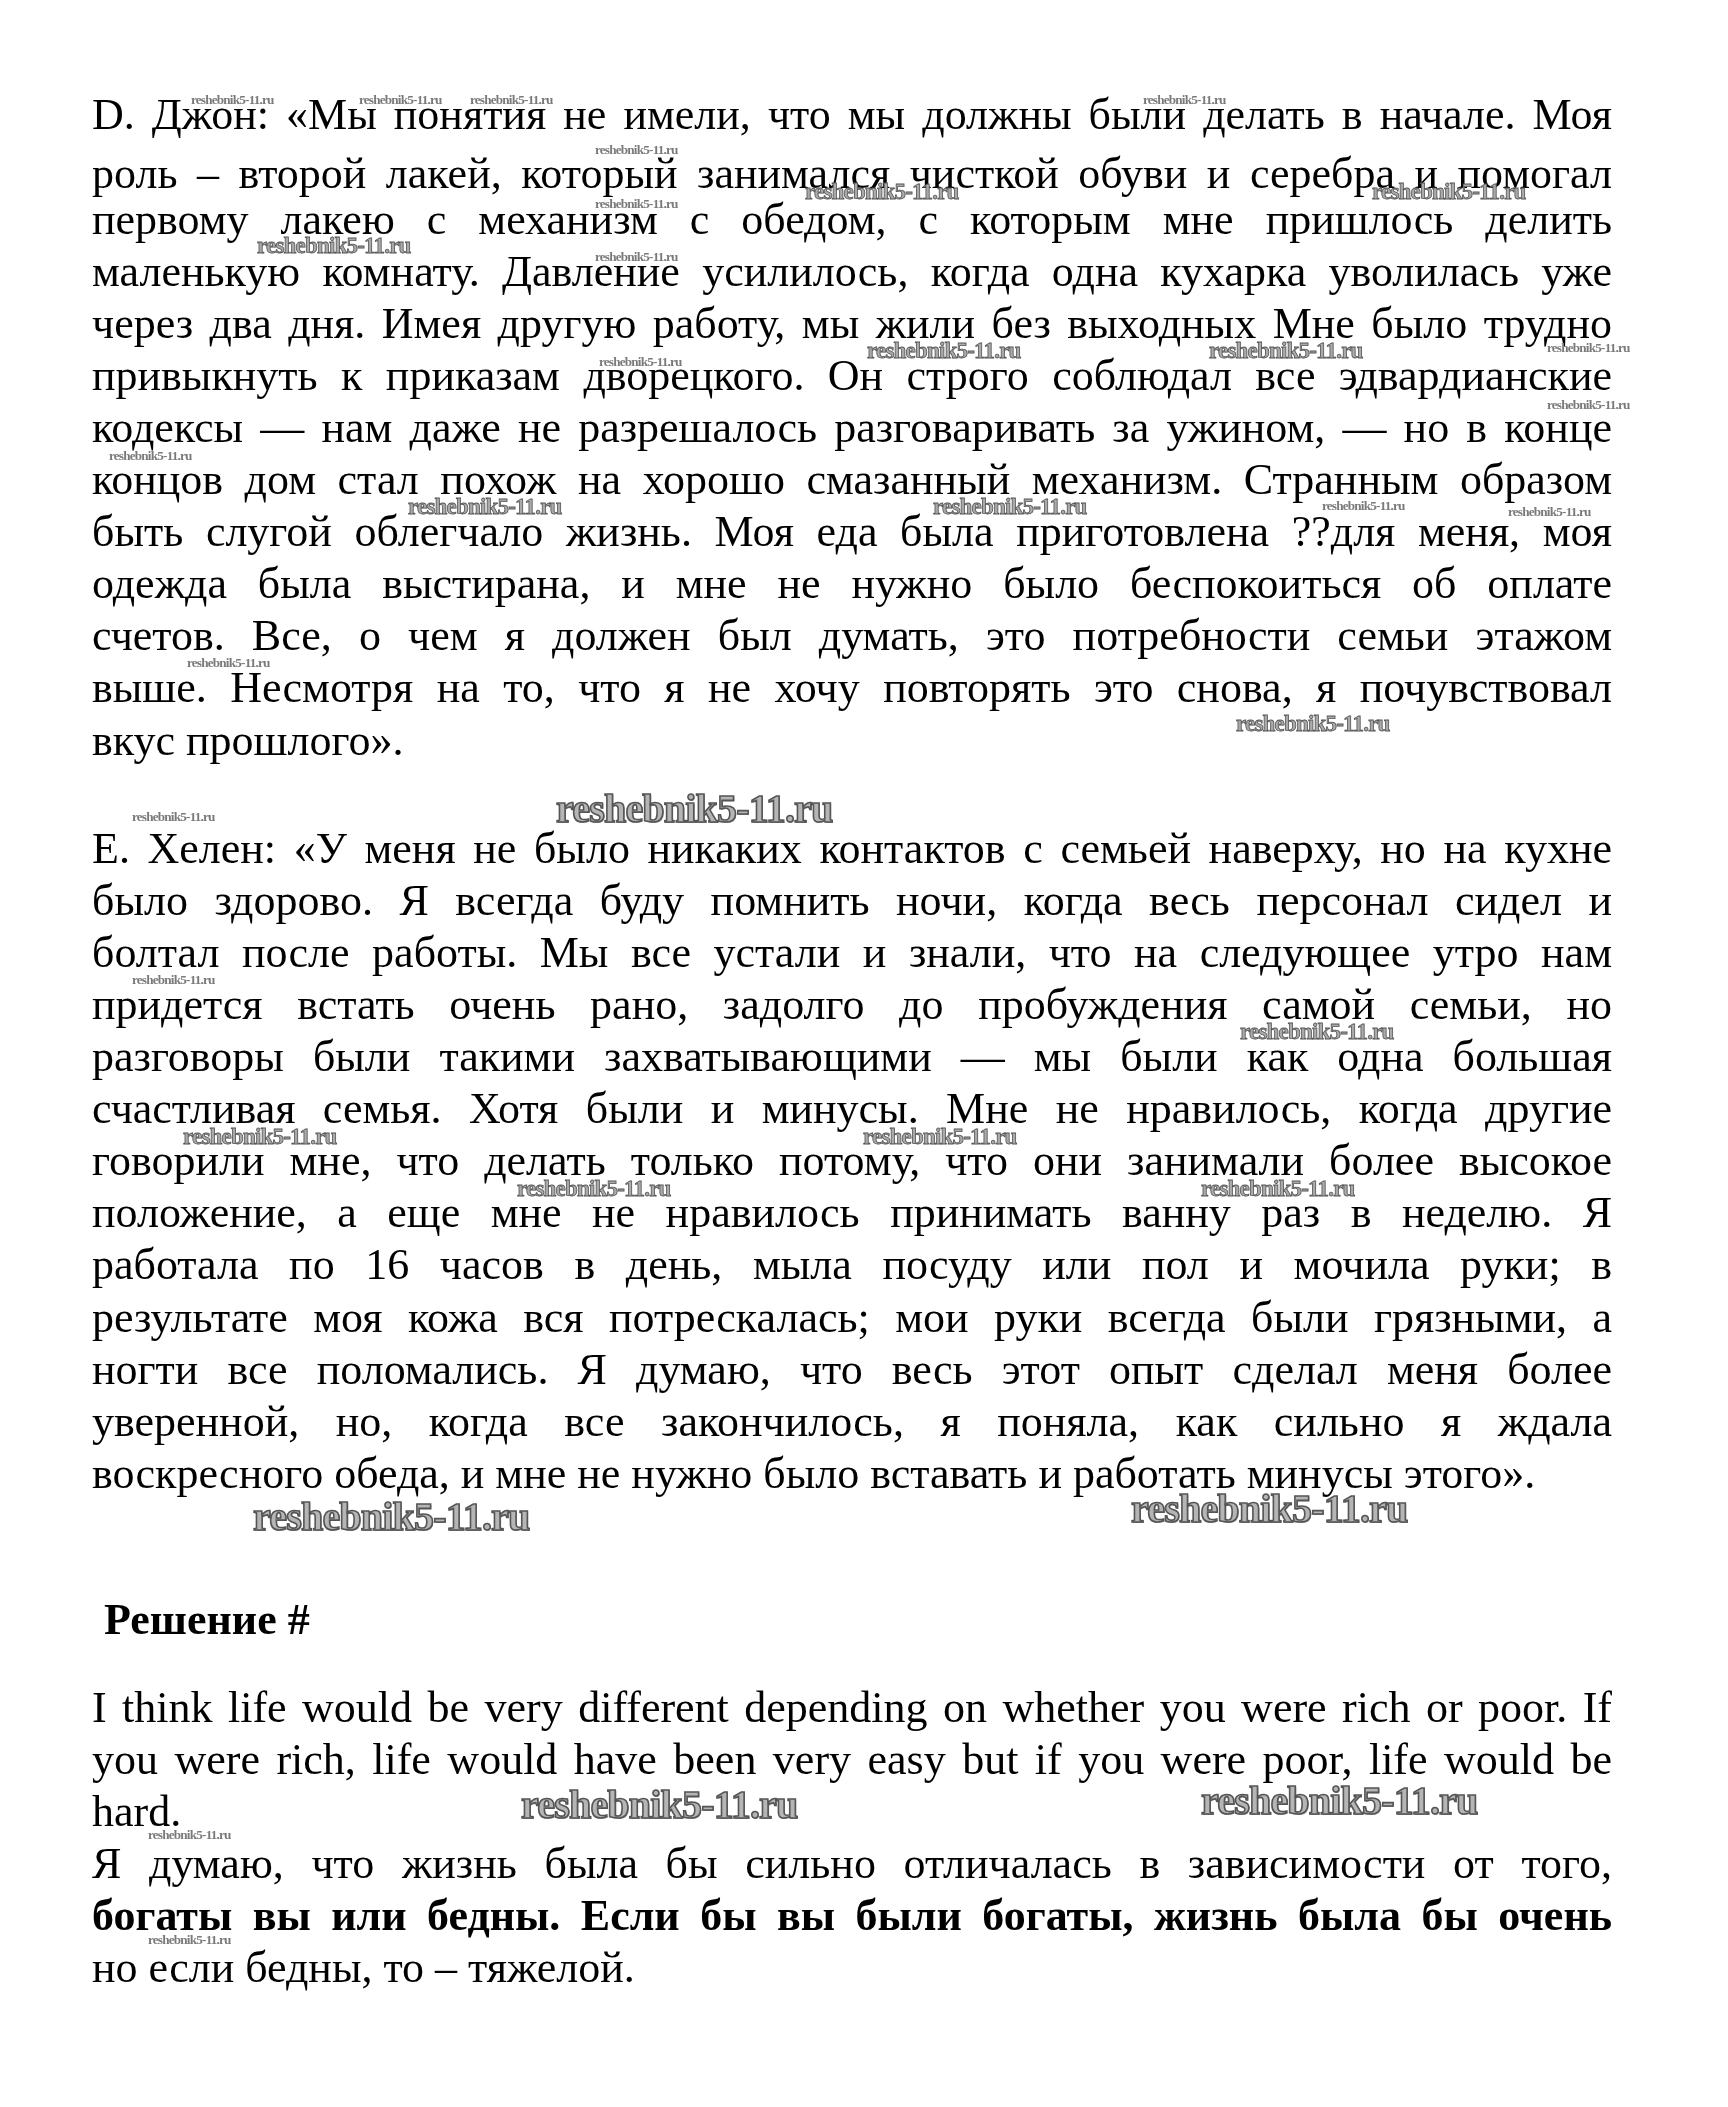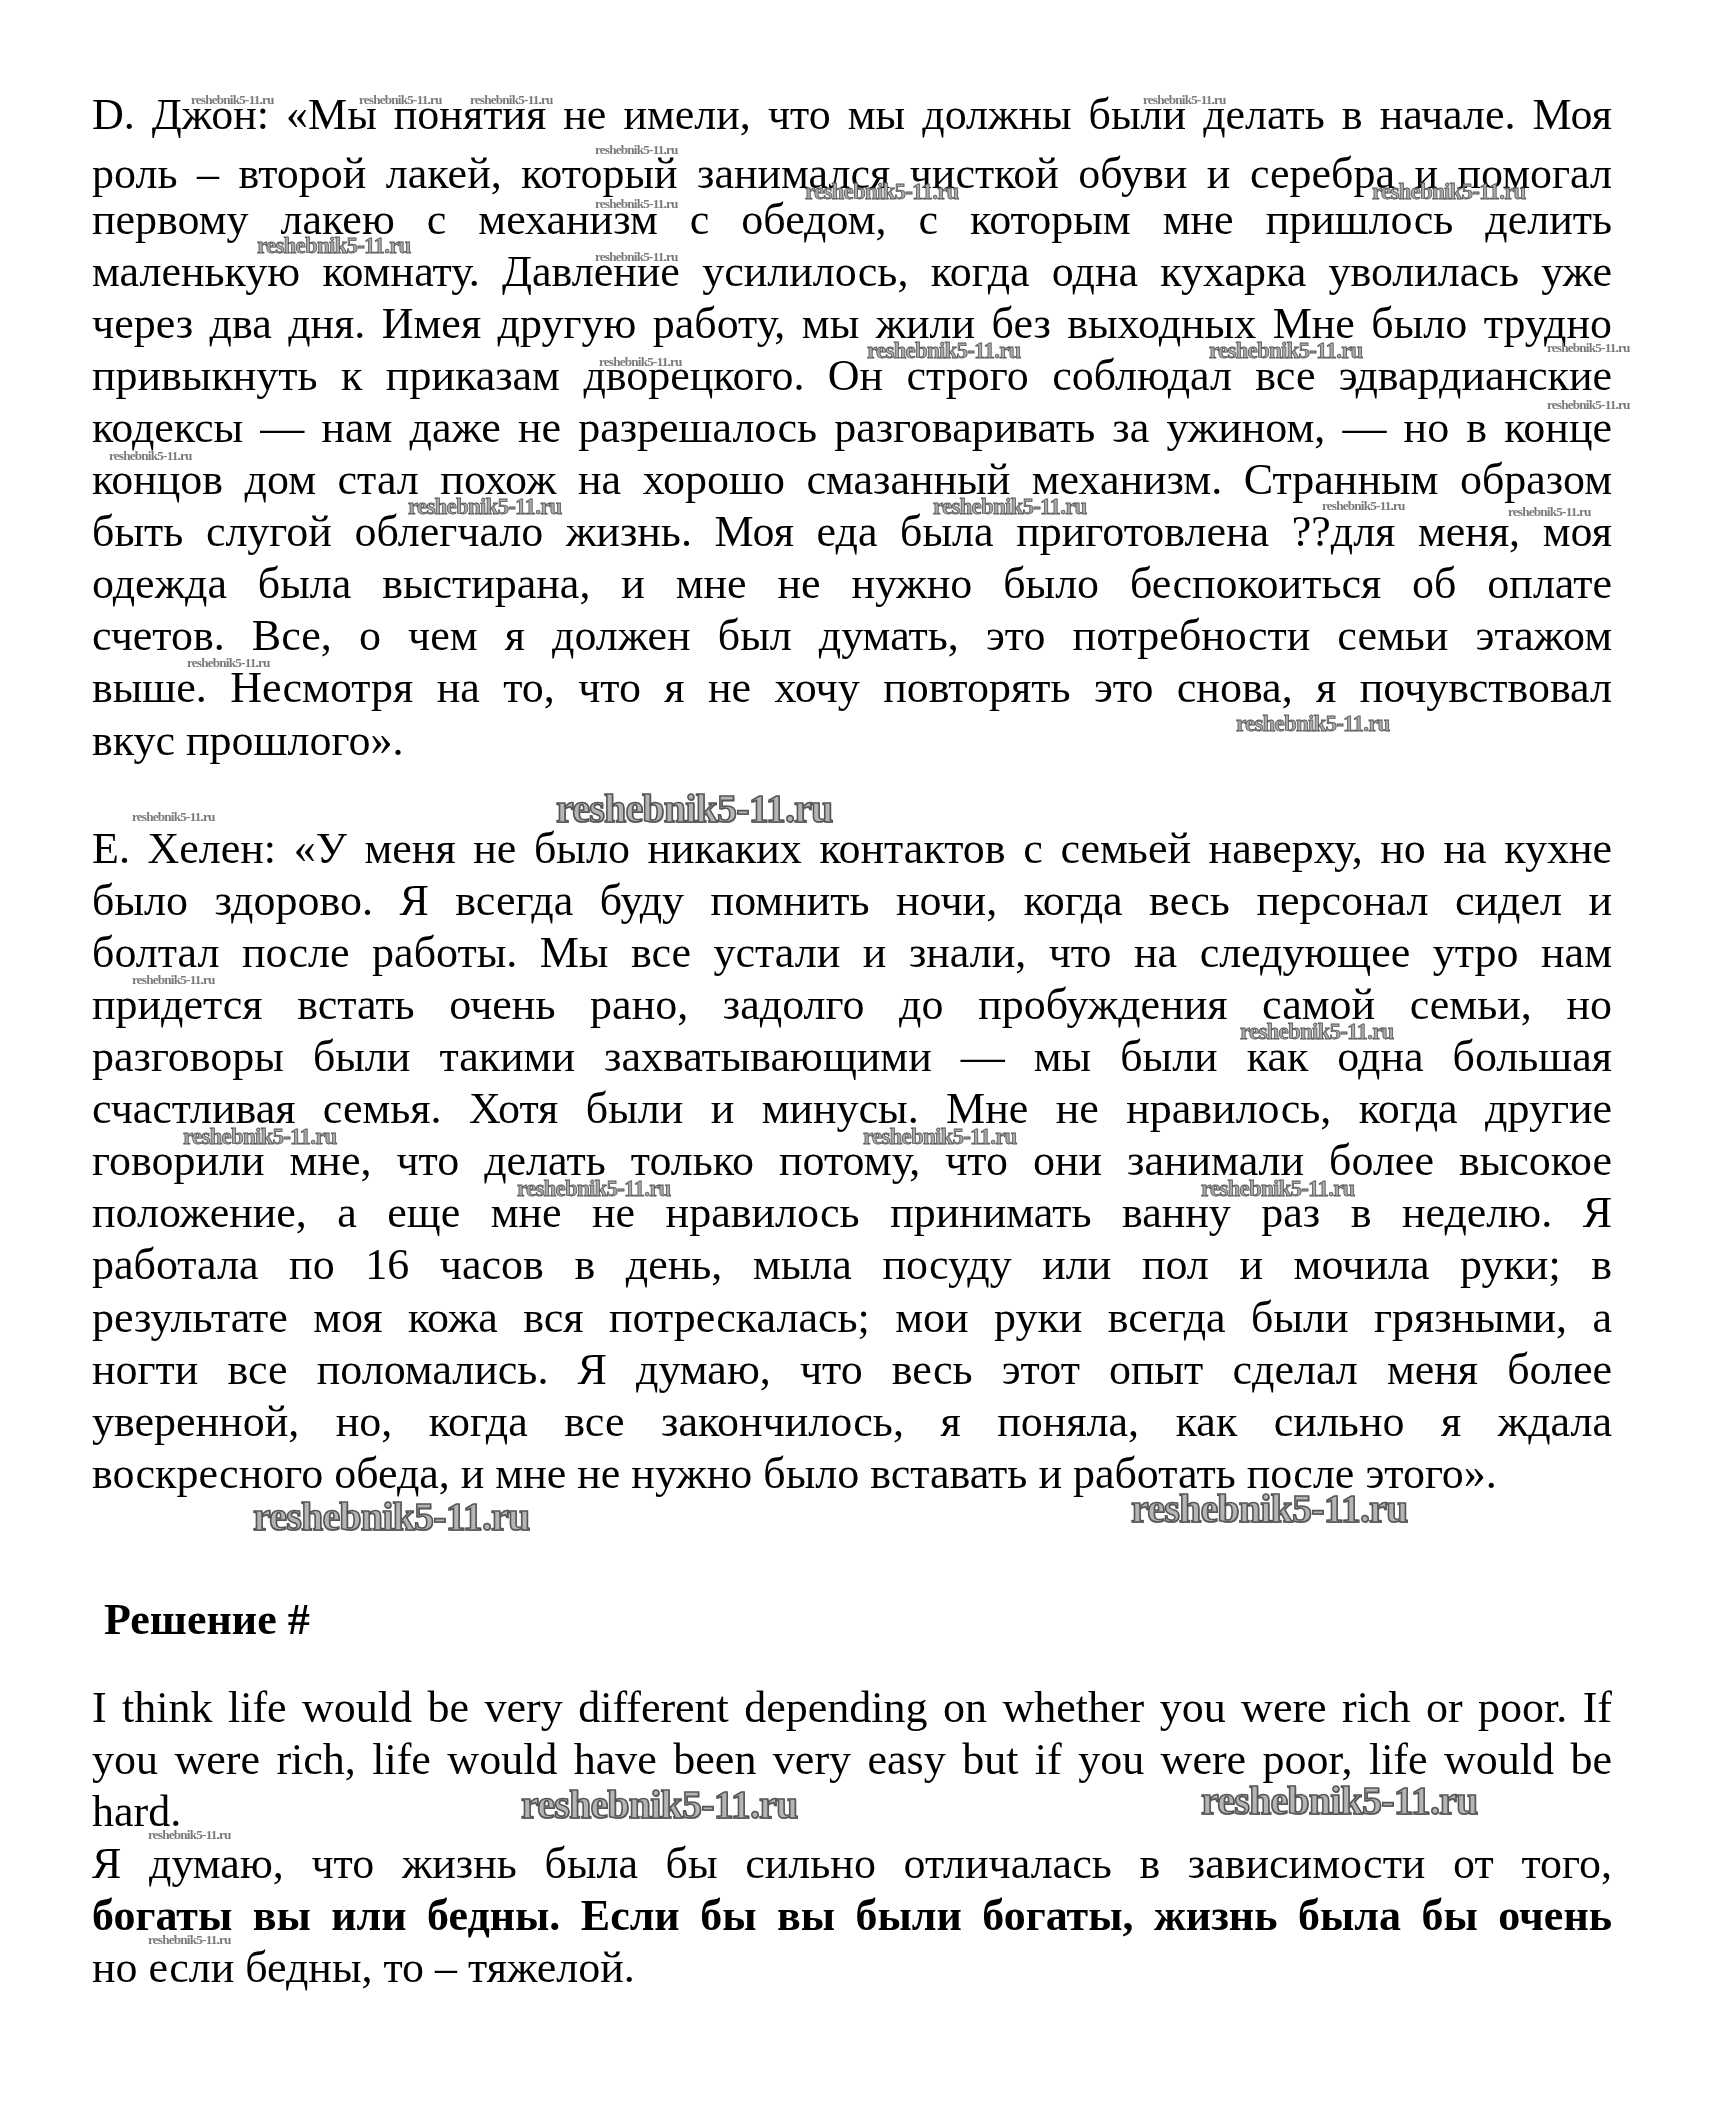--- a/index.html
+++ b/index.html
@@ -44,21 +44,21 @@
     <div class="line" style="top: 927px; white-space: normal; overflow: hidden;">болтал после работы. Мы все устали и знали, что на следующее утро нам</div>
     <div class="line" style="top: 979px; white-space: normal; overflow: hidden;">придется встать очень рано, задолго до пробуждения самой семьи, но</div>
     <div class="line" style="top: 1031px; white-space: normal; overflow: hidden;">разговоры были такими захватывающими — мы были как одна большая</div>
     <div class="line" style="top: 1083px; white-space: normal; overflow: hidden;">счастливая семья. Хотя были и минусы. Мне не нравилось, когда другие</div>
     <div class="line" style="top: 1135px; white-space: normal; overflow: hidden;">говорили мне, что делать только потому, что они занимали более высокое</div>
     <div class="line" style="top: 1187px; white-space: normal; overflow: hidden;">положение, а еще мне не нравилось принимать ванну раз в неделю. Я</div>
     <div class="line" style="top: 1239px; white-space: normal; overflow: hidden;">работала по 16 часов в день, мыла посуду или пол и мочила руки; в</div>
     <div class="line" style="top: 1292px; white-space: normal; overflow: hidden;">результате моя кожа вся потрескалась; мои руки всегда были грязными, а</div>
     <div class="line" style="top: 1344px; white-space: normal; overflow: hidden;">ногти все поломались. Я думаю, что весь этот опыт сделал меня более</div>
     <div class="line" style="top: 1396px; white-space: normal; overflow: hidden;">уверенной, но, когда все закончилось, я поняла, как сильно я ждала</div>
-    <div class="line last" style="top:1448px">воскресного обеда, и мне не нужно было вставать и работать после этого».</div>
+    <div class="line last" style="top:1448px">воскресного обеда, и мне не нужно было вставать и работать минусы этого».</div>
   </div>
 
   <div class="heading" style="top:1594px">Решение #</div>
 
   <div>
     <div class="line" style="top: 1682px; white-space: normal; overflow: hidden;">I think life would be very different depending on whether you were rich or poor. If</div>
     <div class="line" style="top: 1734px; white-space: normal; overflow: hidden;">you were rich, life would have been very easy but if you were poor, life would be</div>
     <div class="line last" style="top:1786px">hard.</div>
   </div>
 

